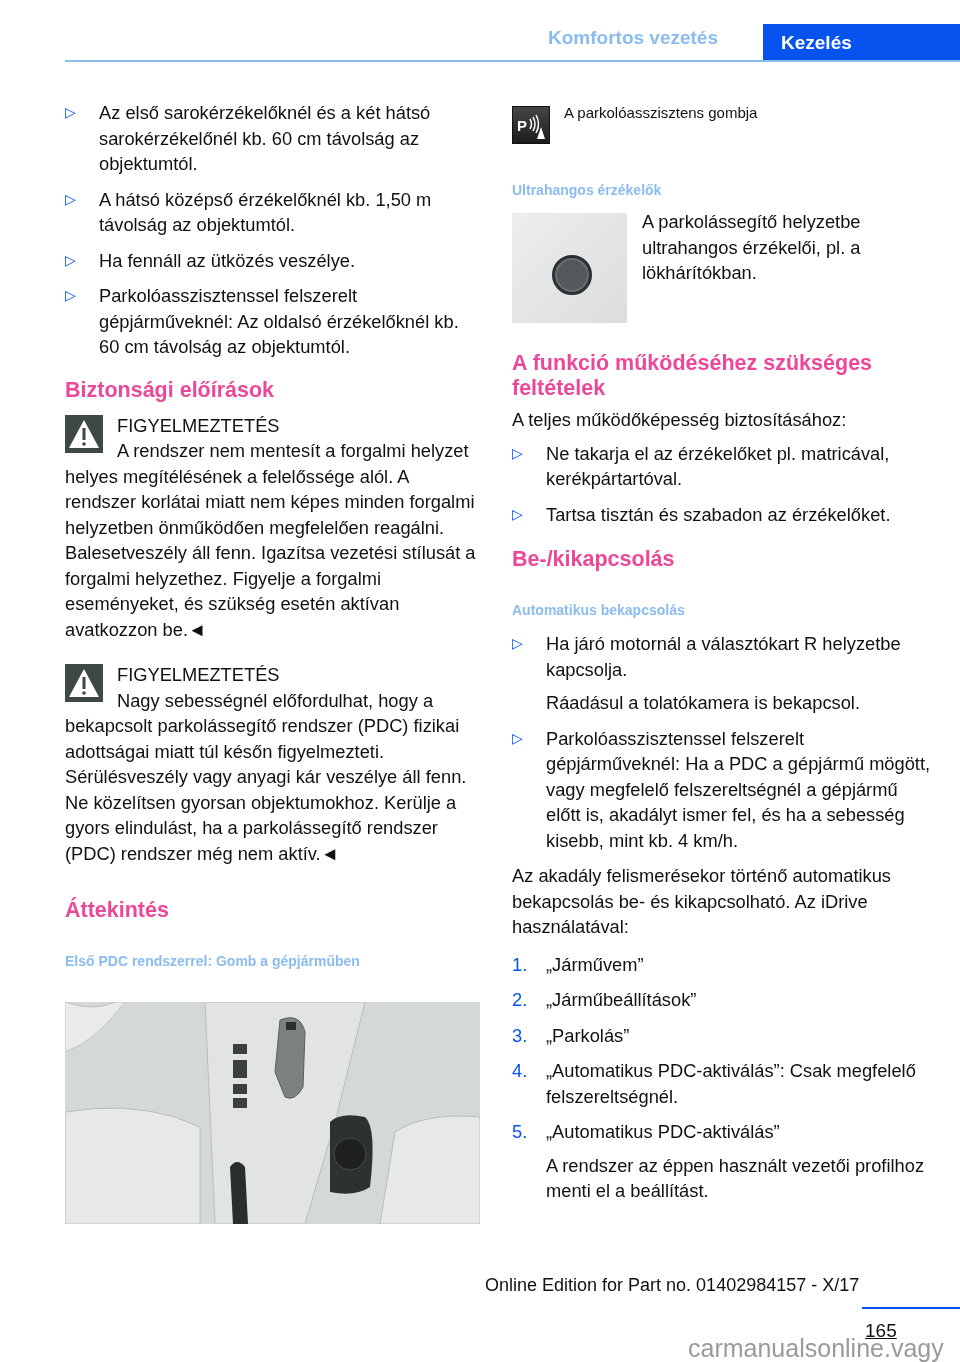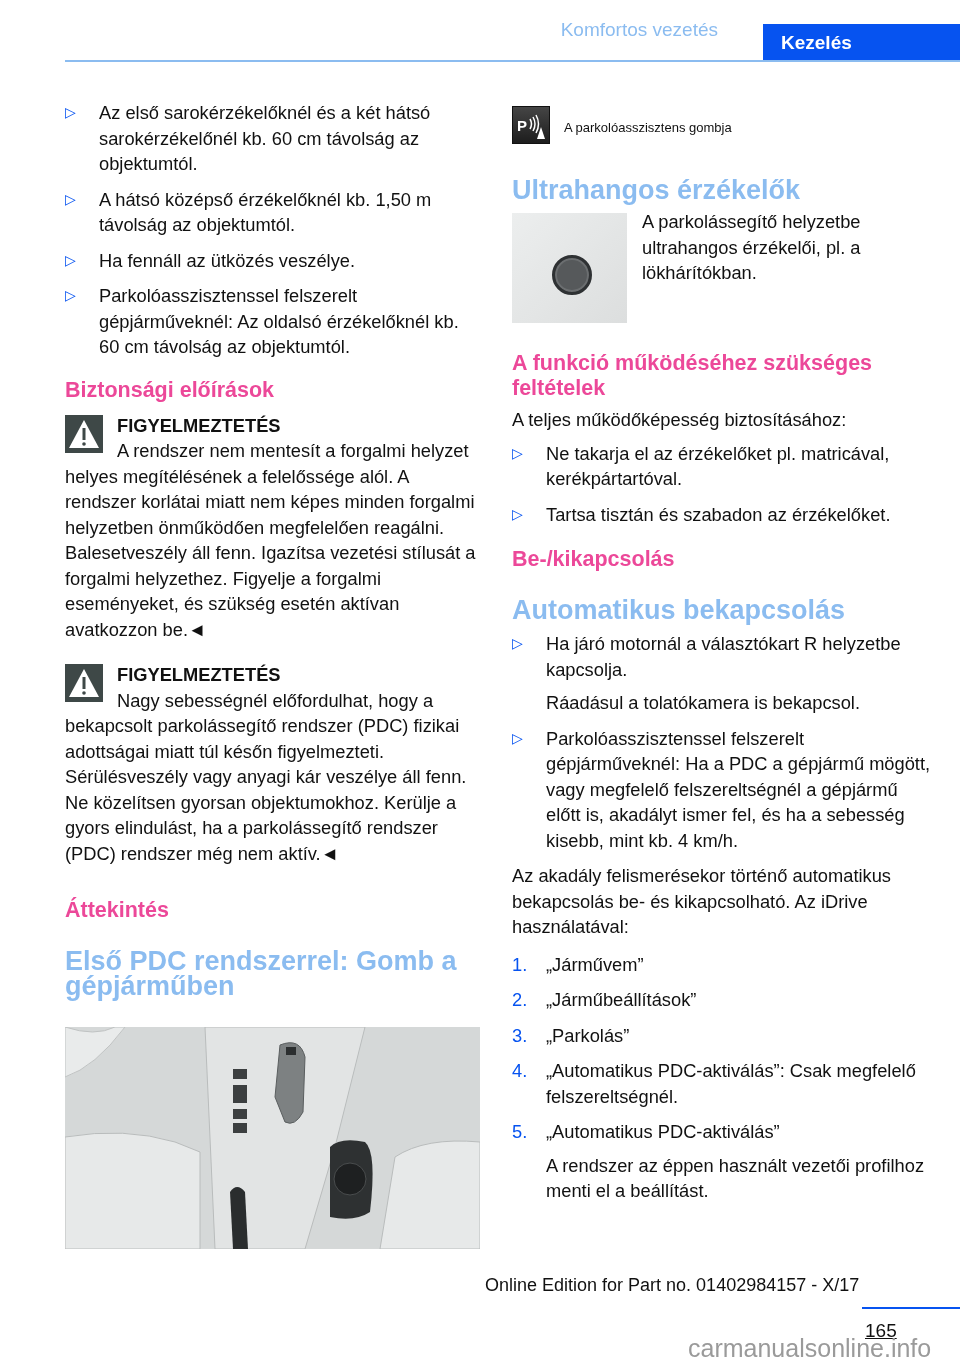--- a/index.html
+++ b/index.html
@@ -1,48 +1,48 @@
 <!DOCTYPE html>
 <html><head>
 <meta charset="utf-8">
 <style>
   * { box-sizing: border-box; margin: 0; padding: 0; }
   html, body { width: 960px; height: 1362px; background: #ffffff; overflow: hidden; }
   body { position: relative; font-family: "Liberation Sans", sans-serif; color: #111111; }
 
   
   .hdr-line { position: absolute; left: 65px; top: 60px; width: 895px; height: 2px; background: #8bbcf0; }
-  .hdr-tab-light { position: absolute; left: 540px; top: 12px; width: 196px; height: 36px; font-size: 19px; font-weight: normal; color: #8bbcf0; text-align: right; padding-right: 18px; line-height: 36px; }
+  .hdr-tab-light { position: absolute; left: 540px; top: 20px; width: 196px; height: 36px; font-size: 19px; font-weight: bold; color: #8bbcf0; text-align: right; padding-right: 18px; line-height: 36px; }
   .hdr-tab-active { position: absolute; left: 736px; top: 24px; width: 224px; height: 38px; background: #0653f0; color: #ffffff; font-size: 19px; font-weight: bold; line-height: 38px; padding-left: 18px; margin-left: 27px; }
 
   .col { position: absolute; top: 100px; }
   .col-left { left: 65px; width: 415px; }
   .col-right { left: 512px; width: 420px; }
 
   .p { font-size: 18.3px; line-height: 25.5px; color: #111; }
   .bullets { list-style: none; }
   .bullets li { position: relative; padding-left: 34px; font-size: 18.3px; line-height: 25.5px; margin-bottom: 10px; }
   .bullets li .tri { position: absolute; left: 0; top: 0; color: #0653f0; font-size: 14px; }
   .bullets li .sub { display: block; margin-top: 8px; }
 
   .h-blue { color: #ec4899; font-weight: bold; font-size: 21.5px; line-height: 25px; }
-  .h-light { color: #8bbcf0; font-weight: bold; font-size: 27px; line-height: 25px; }
+  .h-light { color: #8bbcf0; font-weight: bold; font-size: 14px; line-height: 25px; }
 
   .warn { position: relative; }
   .warn-icon { position: absolute; left: 0; top: 2px; width: 38px; height: 38px; background: #3e4847; }
   .warn-icon svg { width: 38px; height: 38px; display: block; }
-  .warn-title { font-size: 18.3px; line-height: 25.5px; padding-left: 52px; font-weight: bold; }
+  .warn-title { font-size: 18.3px; line-height: 25.5px; padding-left: 52px; }
   .warn-body { font-size: 18.3px; line-height: 25.5px; text-indent: 52px; }
 
   .photo { width: 415px; height: 222px; background: #d9dbdb; position: relative; overflow: hidden; }
 
   .btn-row { position: relative; height: 52px; }
   .pdc-icon { position: absolute; left: 0; top: 6px; width: 38px; height: 38px; background: linear-gradient(#454545, #1d1d1d); border: 1px solid #111; }
   .pdc-icon svg { width: 36px; height: 36px; display: block; }
-  .btn-caption { position: absolute; left: 52px; top: 15px; font-size: 13px; line-height: 25.5px; }
+  .btn-caption { position: absolute; left: 52px; top: 0; font-size: 15px; line-height: 25.5px; }
 
   .sensor-row { position: relative; height: 140px; }
   .sensor-img { position: absolute; left: 0; top: 4px; width: 115px; height: 110px; background: linear-gradient(135deg, #eceeee, #dcdede); }
   .sensor-img .dot { position: absolute; left: 40px; top: 42px; width: 40px; height: 40px; border-radius: 50%; background: #56595b; border: 3px solid #2e3133; box-shadow: inset 0 0 0 2px #6b6e70; }
   .sensor-text { position: absolute; left: 130px; top: 0; font-size: 18.3px; line-height: 25.5px; width: 290px; }
 
   .olist { list-style: none; }
   .olist li { position: relative; padding-left: 34px; font-size: 18.3px; line-height: 25.5px; margin-bottom: 10px; }
   .olist li .num { position: absolute; left: 0; top: 0; color: #0653f0; }
   .olist li .sub { display: block; margin-top: 8px; }
@@ -161,13 +161,13 @@
     <li><span class="num">2.</span><span>„Járműbeállítások”</span></li>
     <li><span class="num">3.</span><span>„Parkolás”</span></li>
     <li><span class="num">4.</span><span>„Automatikus PDC-aktiválás”: Csak megfelelő felszereltségnél.</span></li>
     <li><span class="num">5.</span><span>„Automatikus PDC-aktiválás”</span><span class="sub">A rendszer az éppen használt vezetői profilhoz menti el a beállítást.</span></li>
   </ol>
 </div>
 
 <div class="pg-line"></div>
 <div class="pg-num">165</div>
 <div class="foot-text">Online Edition for Part no. 01402984157 - X/17</div>
-<div class="watermark">carmanualsonline.info</div>
+<div class="watermark">carmanualsonline.vagy</div>
 
 </body></html>

